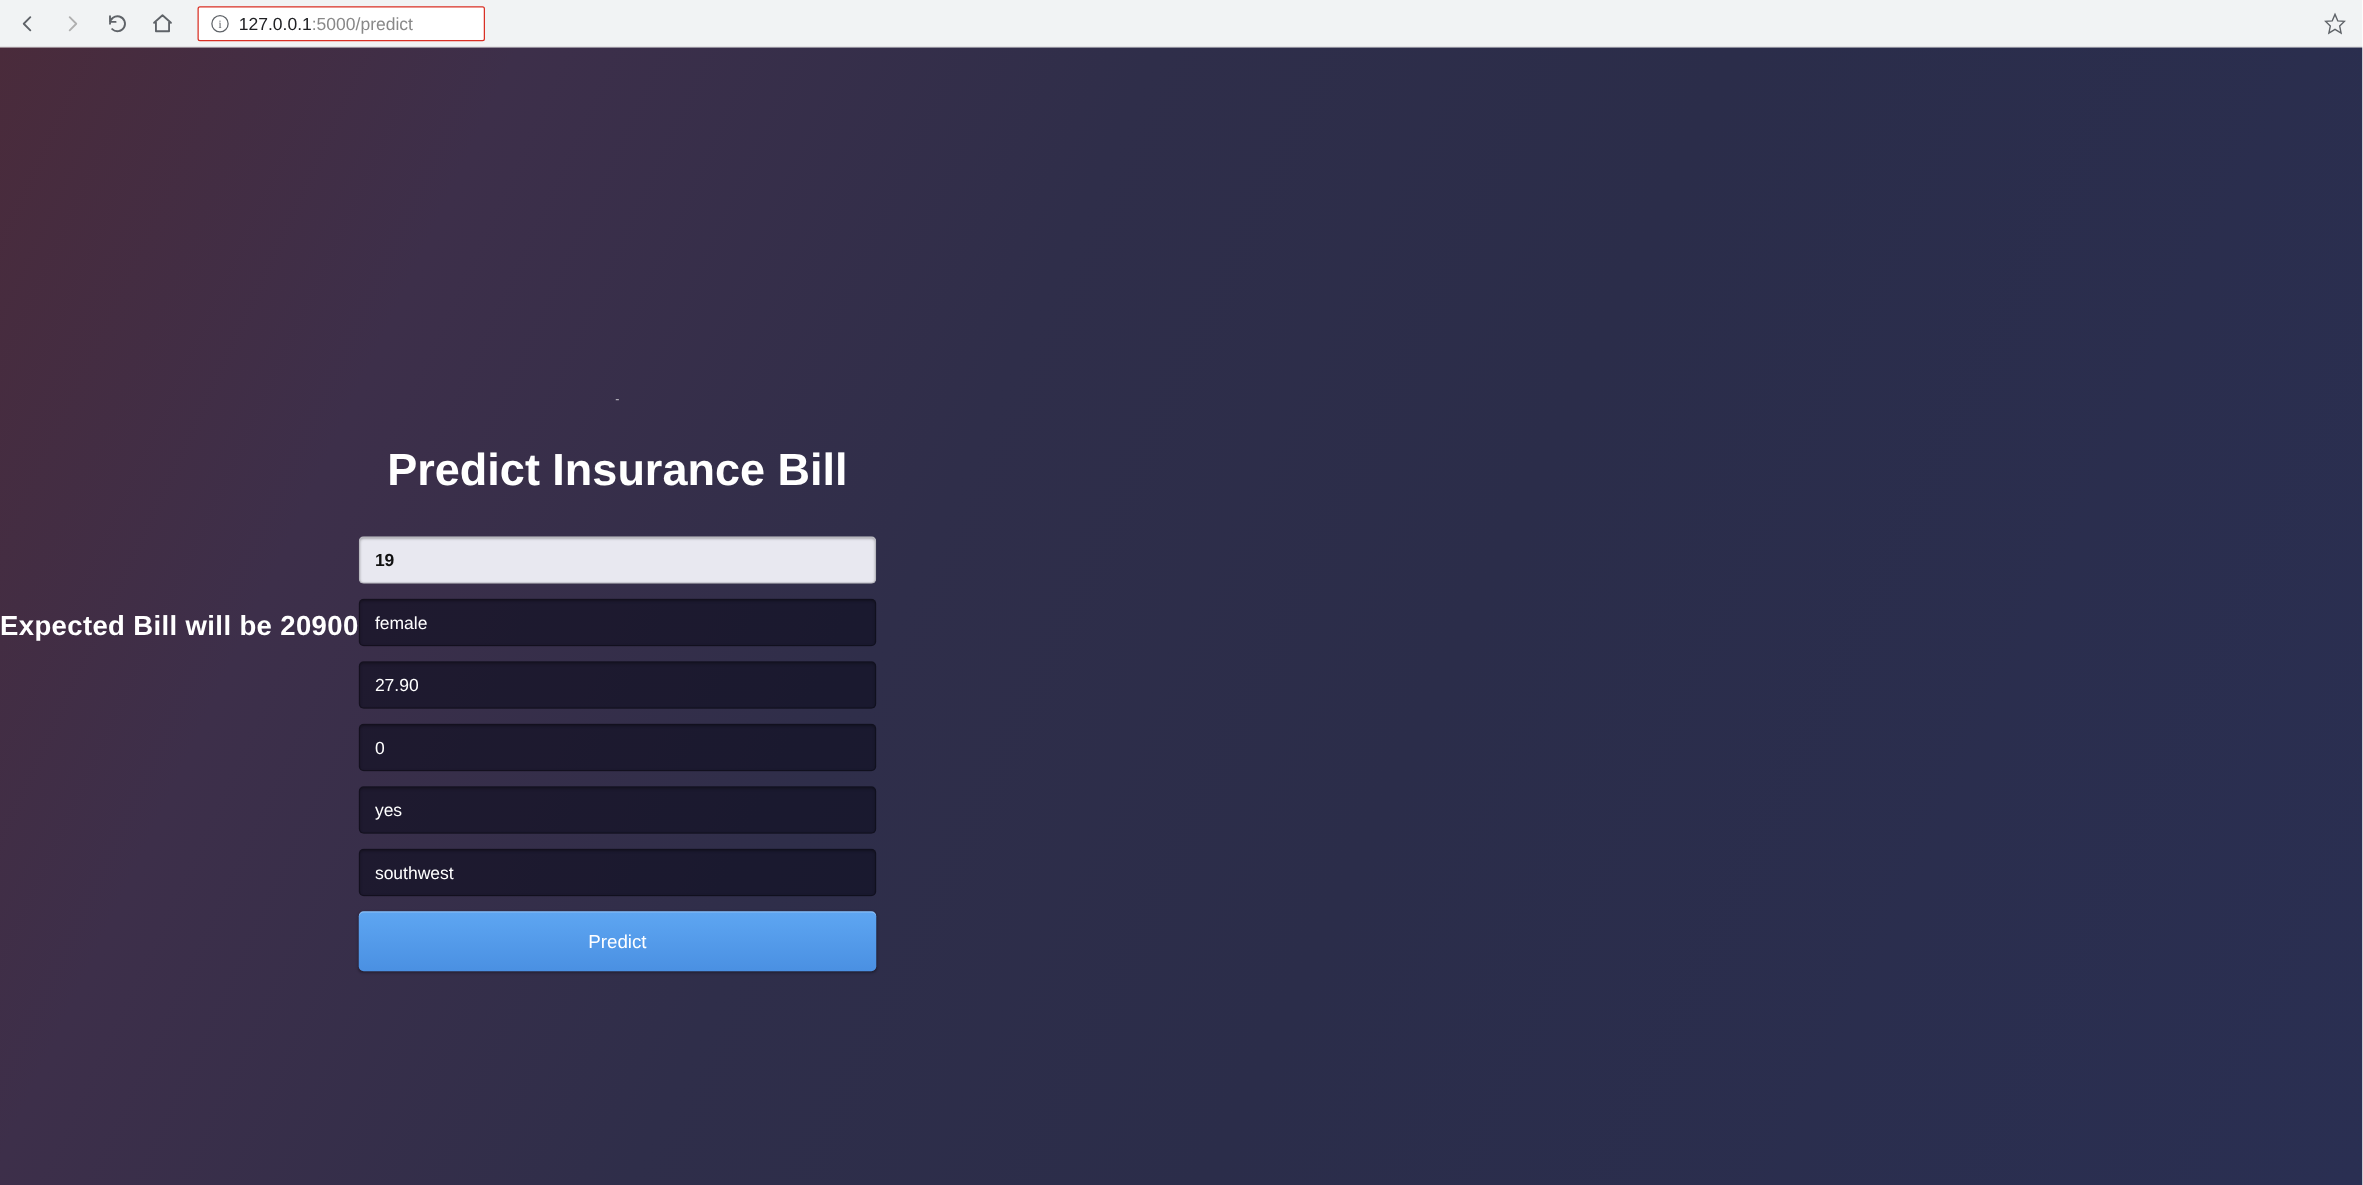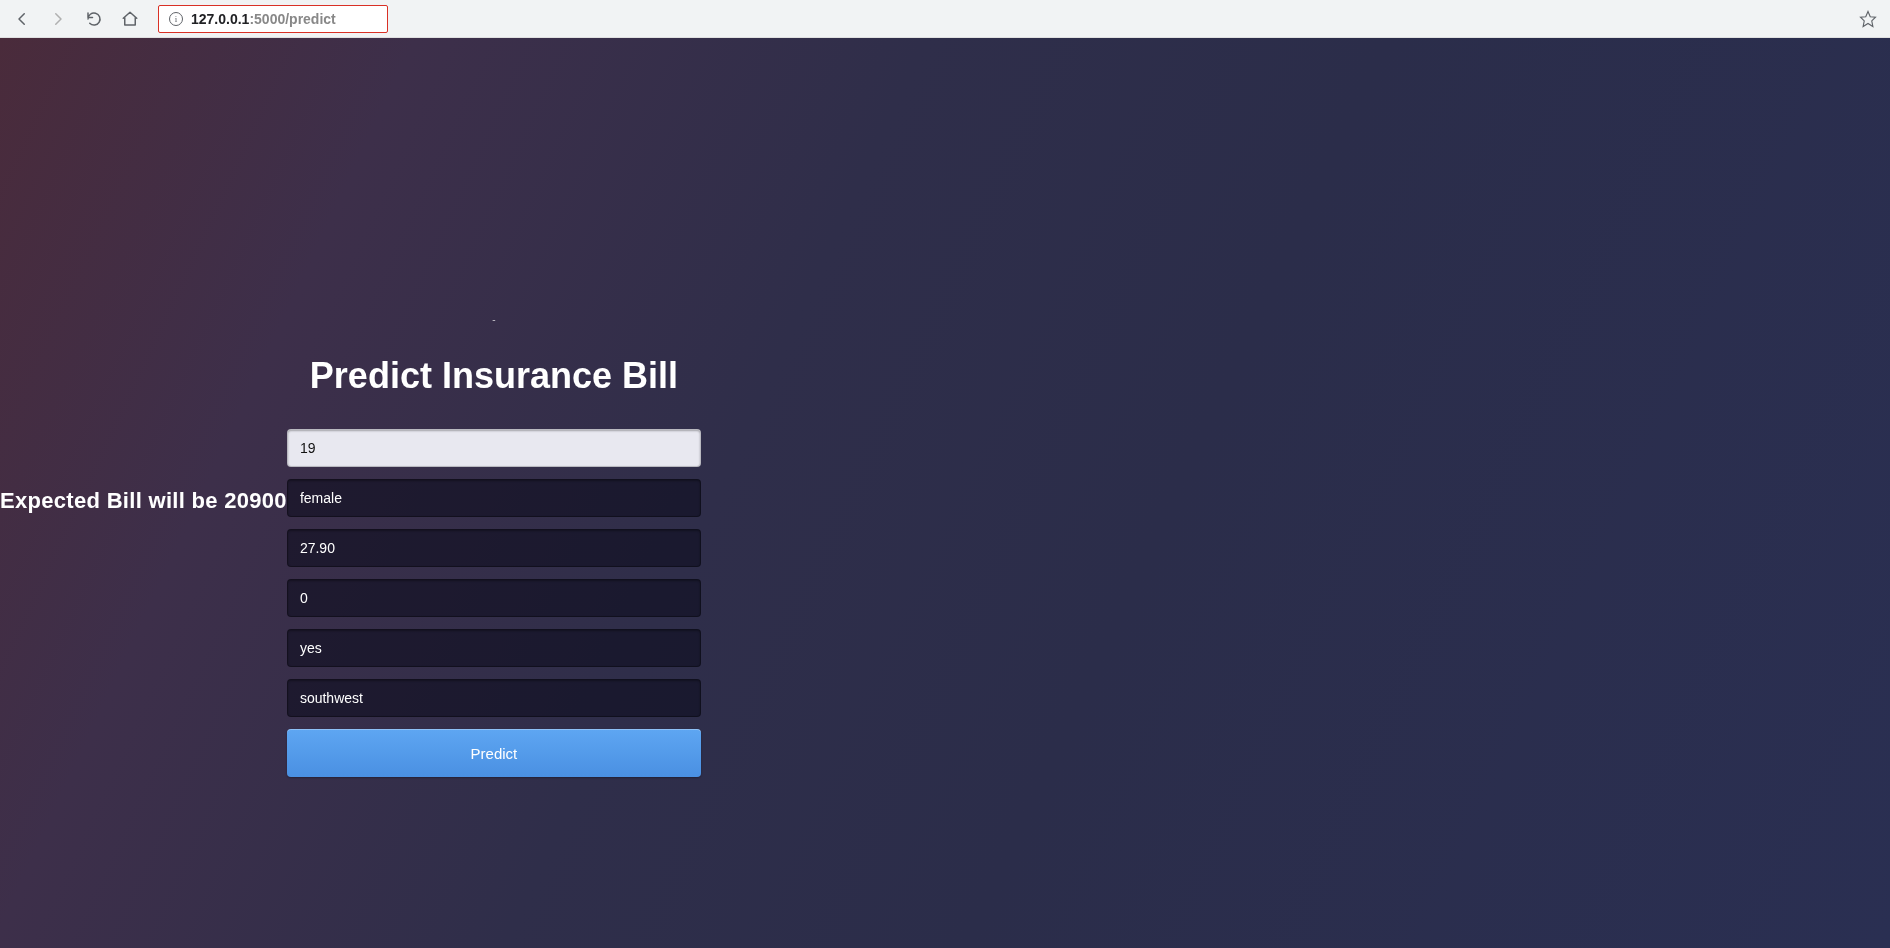--- a/index.html
+++ b/index.html
@@ -39,21 +39,21 @@
     border-radius: 2px;
   }
   .info-icon {
     width: 14px; height: 14px;
     border: 1.4px solid #5f6368;
     border-radius: 50%;
     display: flex; align-items: center; justify-content: center;
     font-size: 9px; color: #5f6368;
     font-family: Georgia, serif;
   }
-  .url-text { font-size: 14px; color: #202124; white-space: nowrap; font-weight: bold; }
+  .url-text { font-size: 14px; color: #202124; white-space: nowrap; }
   .url-text .url-path { color: #888; }
   .chrome-spacer { flex: 1; }
   .star-btn {
     width: 28px; height: 28px;
     display: flex; align-items: center; justify-content: center;
     color: #5f6368;
     cursor: pointer;
   }
   .star-btn svg { width: 18px; height: 18px; fill: none; stroke: #5f6368; stroke-width: 1.5; }
 
@@ -97,21 +97,21 @@
     font-size: 14px;
     padding: 0 12px;
     margin-bottom: 12px;
     text-align: left;
     outline: none;
     box-shadow: inset 0 1px 2px rgba(0,0,0,0.3);
   }
   .field.active {
     background: #e8e8f0;
     color: #111;
-    font-weight: 400;
+    font-weight: 700;
     border: 1px solid rgba(0,0,0,0.2);
   }
   .predict-btn {
     width: 100%;
     height: 48px;
     border: none;
     border-radius: 4px;
     background: linear-gradient(to bottom, #5ea6f2, #4a90e2);
     color: #fff;
     font-size: 15px;

